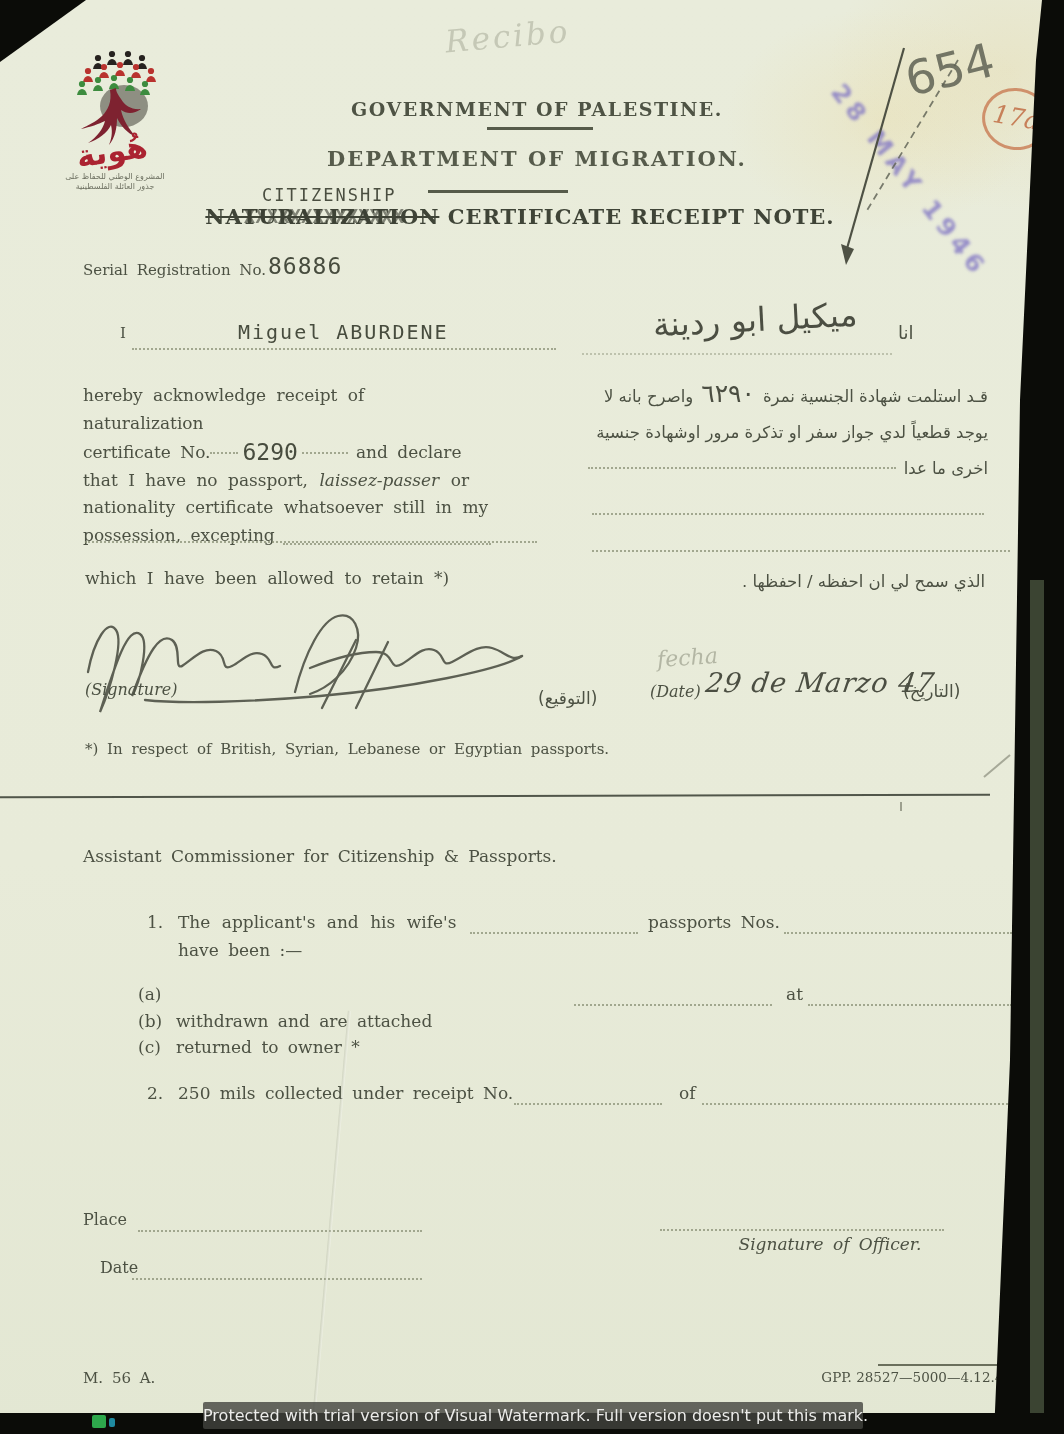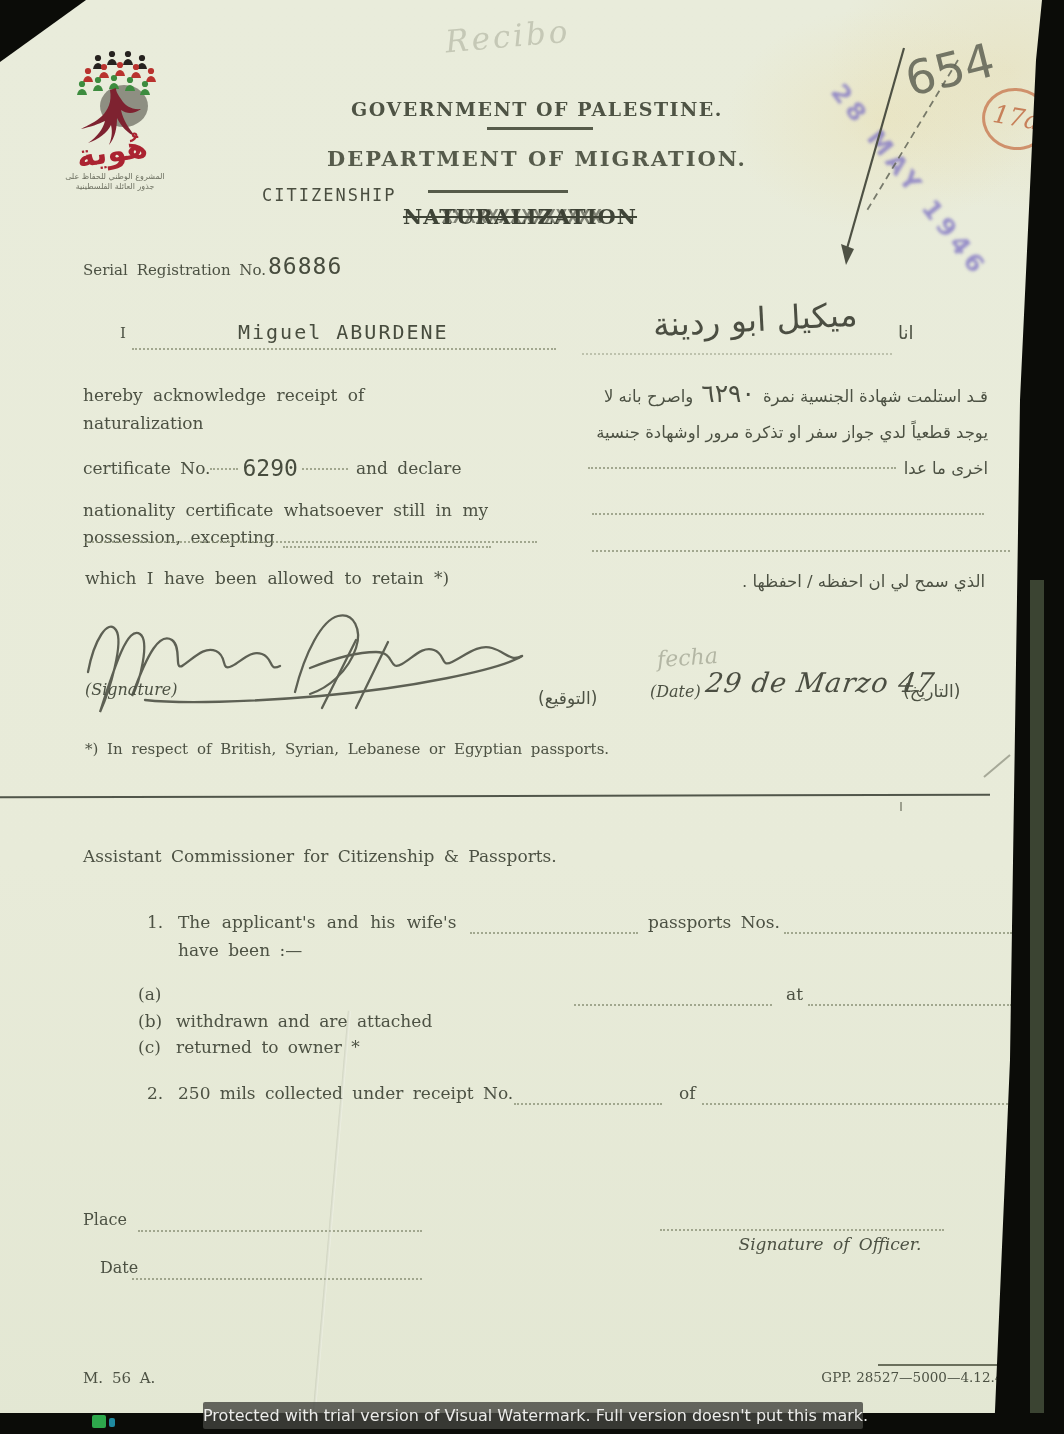--- a/index.html
+++ b/index.html
@@ -116,42 +116,48 @@
   <div class="rule" style="left:428px;top:190px;width:140px;height:3px;"></div>
 
   <div class="abs typed" style="left:262px;top:185px;font-size:17px;letter-spacing:2px;color:#4a4e40;">CITIZENSHIP</div>
 
   <div class="abs" style="left:80px;top:204px;width:880px;text-align:center;font-weight:bold;
               font-size:21px;letter-spacing:1px;color:#3f4437;white-space:nowrap;">
     <span class="struckwrap">
       <span>NATURALIZATION</span>
       <span class="overtype">XXXXXXXXXXXXXX</span>
     </span>
+    <span>CERTIFICATE RECEIPT NOTE.</span>
   </div>
 
   <div class="abs printed ws4" style="left:83px;top:261px;font-size:15px;">Serial Registration No.</div>
   <div class="abs typed" style="left:268px;top:253px;font-size:23px;letter-spacing:1px;">86886</div>
 
   <div class="abs printed" style="left:120px;top:324px;font-size:15px;">I</div>
   <div class="abs typed" style="left:238px;top:320px;font-size:20px;letter-spacing:2px;">Miguel ABURDENE</div>
   <div class="dot" style="left:132px;top:347px;width:424px;"></div>
 
   <div class="abs ar" style="left:610px;top:300px;width:290px;font-size:33px;color:#4b4e42;
               transform:rotate(-3deg);text-align:center;">ميكيل ابو ردينة</div>
   <div class="abs ar" style="left:898px;top:322px;font-size:18px;">انا</div>
   <div class="dot" style="left:582px;top:352px;width:310px;opacity:.6;"></div>
 
   <div class="abs printed" style="left:83px;top:382px;width:408px;font-size:17px;line-height:27.5px;">
     <div class="ws5">hereby acknowledge receipt of naturalization</div>
     <div style="display:flex;align-items:baseline;">
       <span class="ws4">certificate No.</span>
       <span class="dot" style="position:relative;display:inline-block;width:28px;top:-4px;"></span>
-      <span class="typed" style="font-size:23px;margin:16px 4px;position:relative;top:2px;">6290</span>
+      <span class="typed" style="font-size:23px;margin:0 4px;position:relative;top:2px;">6290</span>
       <span class="dot" style="position:relative;display:inline-block;width:46px;top:-4px;"></span>
       <span class="ws4" style="margin-left:8px;">and declare</span>
+    </div>
+    <div>
+      <span class="ws5">that I have no passport,</span>
+      <span class="ws5" style="font-style:italic;margin:0 6px;">laissez-passer</span>
+      <span>or</span>
     </div>
     <div class="ws5">nationality certificate whatsoever still in my</div>
     <div style="display:flex;align-items:flex-end;">
       <span class="ws4">possession, excepting</span>
       <span class="dot" style="position:relative;display:inline-block;flex:1;top:-4px;margin-left:8px;"></span>
     </div>
   </div>
   <div class="dot" style="left:85px;top:540px;width:452px;"></div>
 
   <div class="abs ar" style="left:588px;top:376px;width:400px;font-size:16.5px;line-height:36px;text-align:right;">

